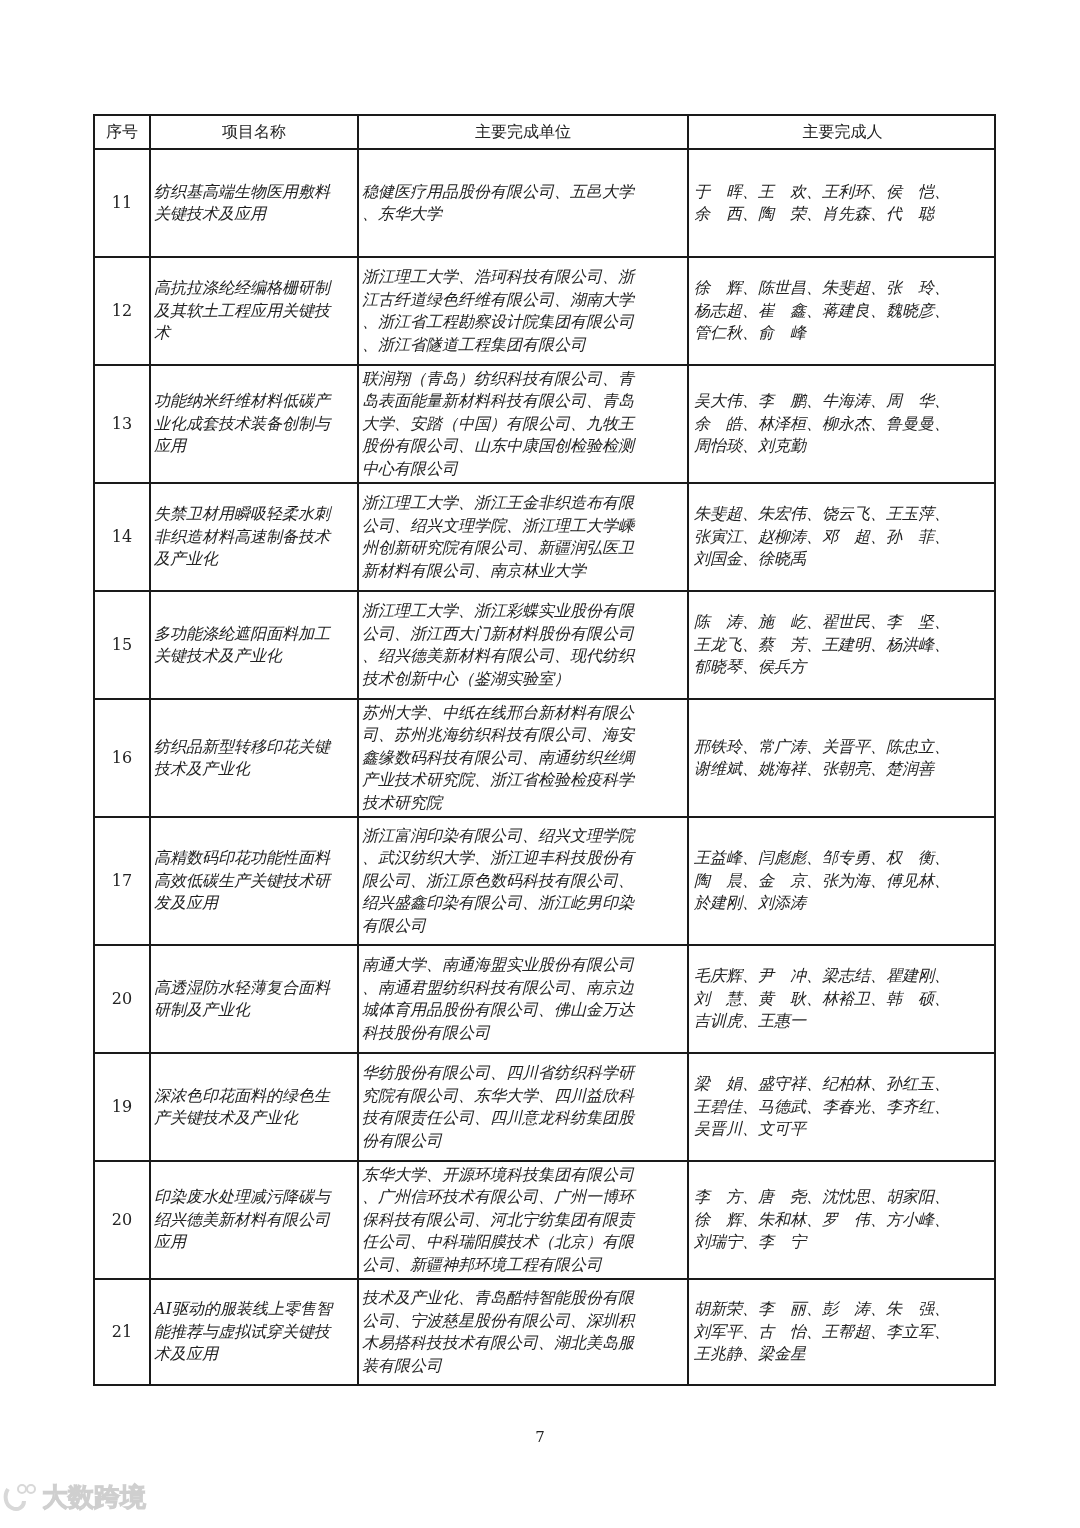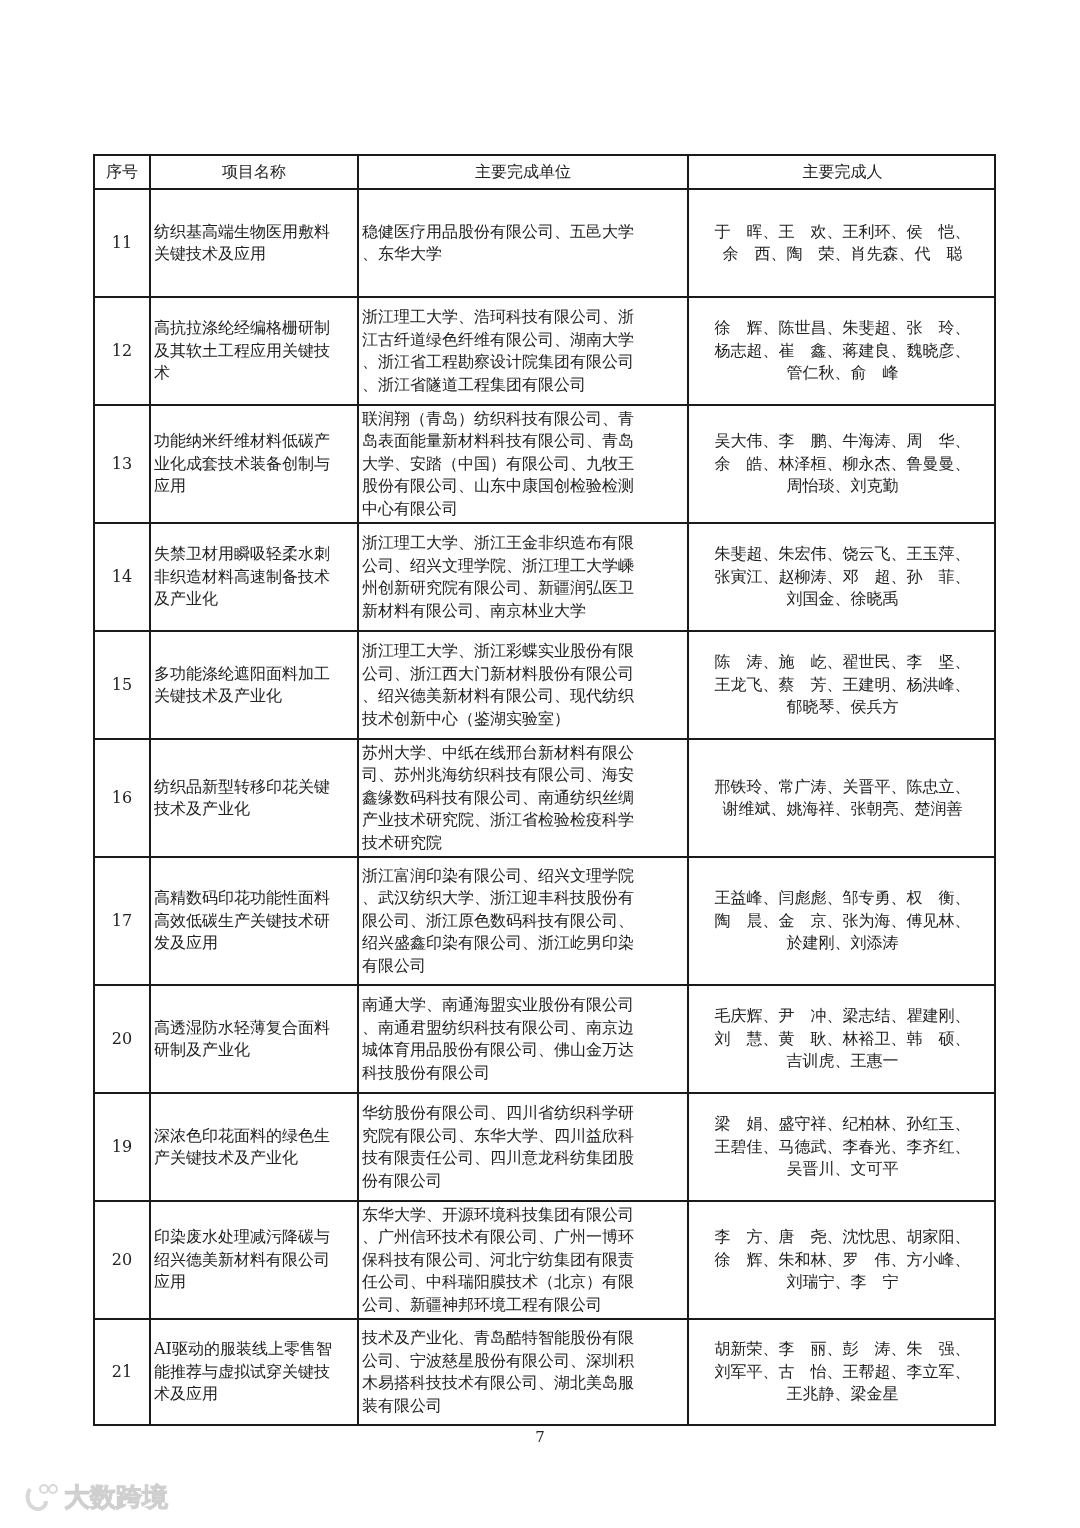--- a/index.html
+++ b/index.html
@@ -1,28 +1,28 @@
 <!DOCTYPE html>
 <html><head>
 <meta charset="utf-8">
 <style>
   html, body { margin:0; padding:0; }
   body { width:1080px; height:1528px; background:#ffffff; position:relative; overflow:hidden;
          font-family: "DejaVu Serif", "Liberation Serif", serif; color:#222; }
-  .tbl { position:absolute; left:93px; top:114px; width:893px; border-collapse:collapse; table-layout:fixed;margin-top:40px; }
+  .tbl { position:absolute; left:93px; top:114px; width:893px; border-collapse:collapse; table-layout:fixed; }
   .tbl td, .tbl th { border:2px solid #1a1a1a; padding:0 3px; vertical-align:middle; font-size:16px; line-height:22.5px; font-weight:normal; }
   .tbl th { height:32px; text-align:center; font-family:"DejaVu Sans","Liberation Sans",sans-serif; font-size:16px; }
   .c-no { width:48px; text-align:center; }
   .c-name { width:200px; }
   .c-unit { width:322px; }
-  .c-ppl { width:297px; padding-left:5px !important;text-align:center; }
+  .c-ppl { width:297px; padding-left:5px !important; }
   td.c-no { font-size:16px;border-radius:11px; }
-  .cell-text { white-space:pre-line; word-break:break-all; }
+  .cell-text { white-space:pre-line; word-break:break-all;font-style:italic; }
   .page-num { position:absolute; left:0; width:1080px; top:1428px; text-align:center; font-size:15px; }
-  .watermark { position:absolute; left:24px; top:1480px; display:flex; align-items:center; gap:6px; color:#e6e6e6;
+  .watermark { position:absolute; left:2px; top:1480px; display:flex; align-items:center; gap:6px; color:#e6e6e6;
                font-family:"DejaVu Sans","Liberation Sans",sans-serif; font-size:26px; font-weight:bold;
                -webkit-text-stroke:1px #cfcfcf; }
   .wm-logo { width:34px; height:30px; position:relative; }
   .wm-logo svg { display:block; }
 </style>
 </head>
 <body>
 
 <table class="tbl">
   <thead>

